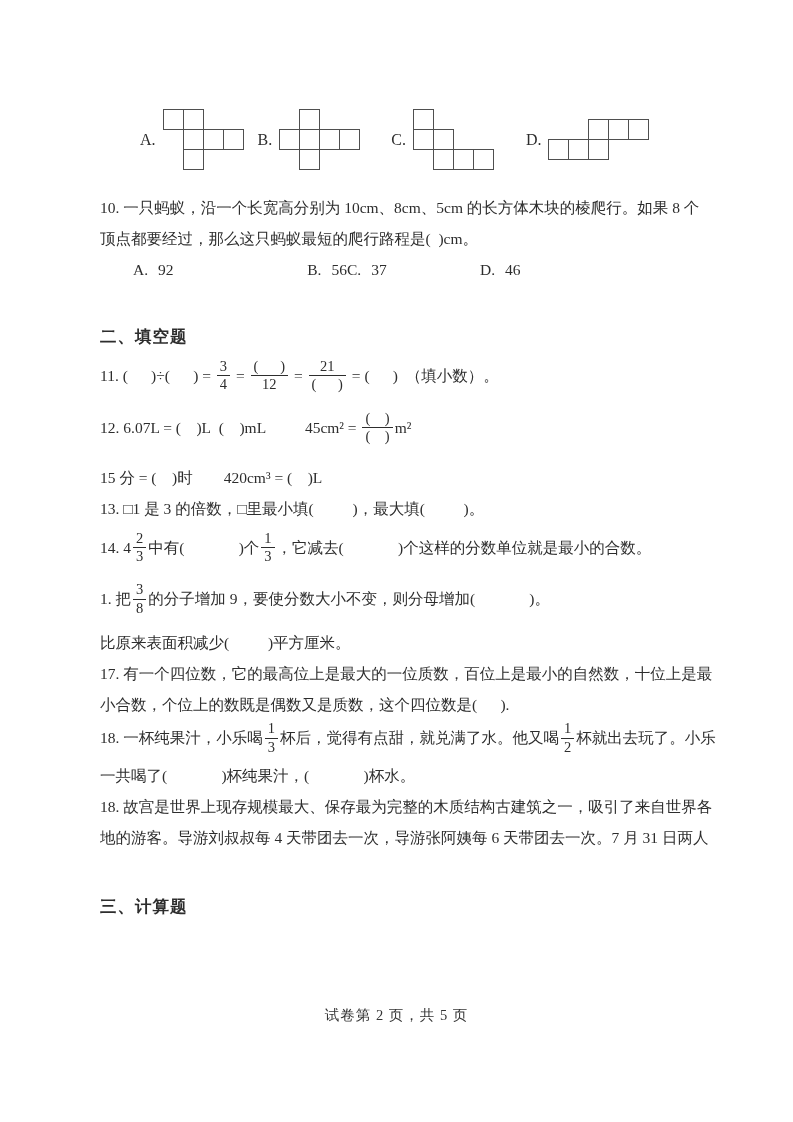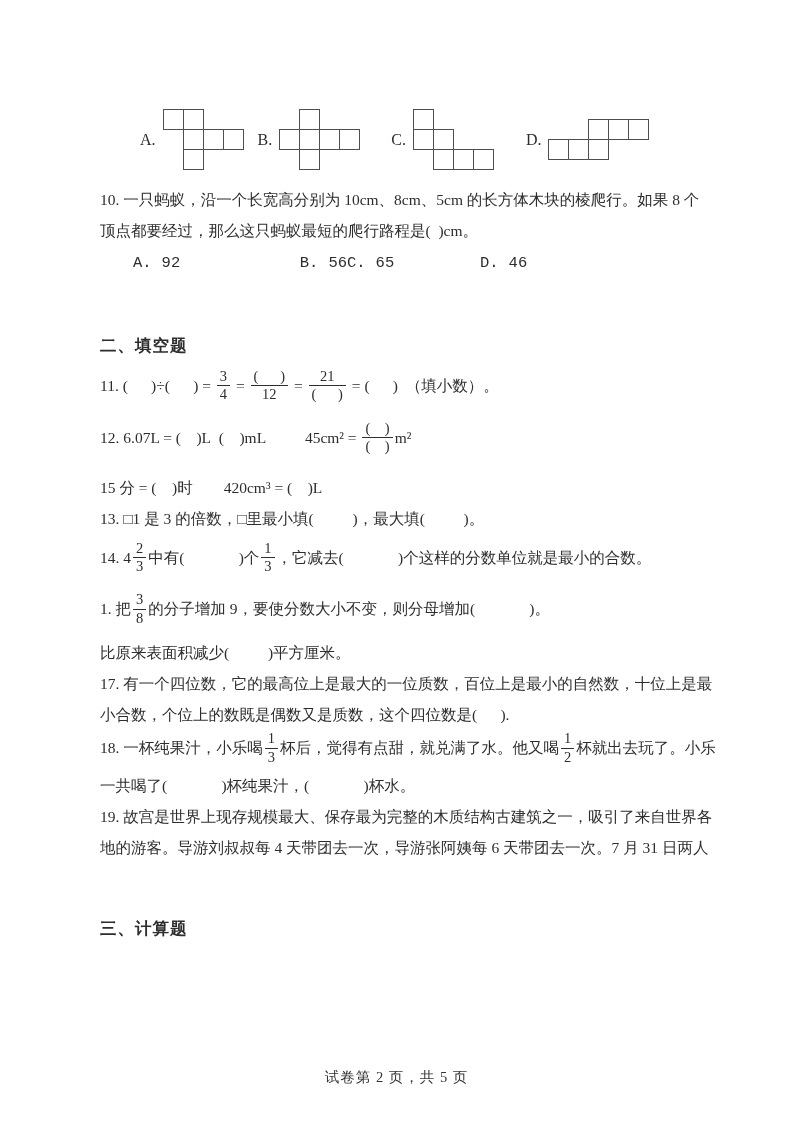--- a/index.html
+++ b/index.html
@@ -19,48 +19,48 @@
   .nets-row { display:flex; align-items:center; margin-top:107px; height:65px; }
   .net-opt { display:flex; align-items:center; }
   .net-opt-0 { margin-left:40px; }
   .net-opt-1 { margin-left:14px; }
   .net-opt-2 { margin-left:31px; }
   .net-opt-3 { margin-left:32px; }
   .net-label { margin-right:7px; font-size:16px; }
   .net { position:relative; }
   .net-cell { position:absolute; width:21px; height:21px; border:1px solid #4f4f4f; background:#fff; }
 
-  .q10 { margin-top:12px; }
+  .q10 { margin-top:20px; }
 
   
-  .choice { display:inline-block;font-family:Liberation Mono, monospace; }
+  .choice { display:inline-block; }
   .choice-0 { margin-left:33px; width:105px; }
   .choice-1 { width:109px;text-align:right; }
   .choice-2 { width:133px; }
   .choice .c-label { margin-right:10px; }
 
   
   .sec { font-size:16.5px; font-weight:bold; line-height:31px; letter-spacing:1px; }
-  .sec2 { margin-top:52px;font-family:Liberation Mono, monospace; }
-  .sec3 { margin-top:50px; }
+  .sec2 { margin-top:36px; }
+  .sec3 { margin-top:38px; }
 
   
   .q-frac { padding:8px 0; }
   .q-frac-tight { padding:2px 0; }
   .frac {
     display:inline-block; vertical-align:middle; text-align:center;
     margin:0 2px; font-size:14.5px; line-height:1.2; position:relative; top:-2px;
   }
   .frac .num { display:block; border-bottom:1px solid #2d2d2d; padding:0 3px; }
   .frac .den { display:block; padding:0 3px; }
 
   .q12b { margin-top:6px; }
 
   .footer {
-    position:absolute; left:0; top:1068px; width:100%;
+    position:absolute; left:0; top:1006px; width:100%;
     text-align:center; font-size:14.5px; color:#343434;
     letter-spacing:1px;
   }
 </style>
 </head>
 <body>
 
 <div class="page">
   <div class="content">
 
@@ -108,21 +108,21 @@
             <div class="net-cell" style="top: 20px; left: 20px;"></div>
             <div class="net-cell" style="top: 20px; left: 40px;"></div>
           </div>
         </div>
       </div>
 
     <div class="q q10">
         <div class="qline">10. 一只蚂蚁，沿一个长宽高分别为 10cm、8cm、5cm 的长方体木块的棱爬行。如果 8 个</div>
         <div class="qline">顶点都要经过，那么这只蚂蚁最短的爬行路程是( )cm。</div>
       </div>
-    <div class="q"><span class="choice choice-0"><span class="c-label">A.</span><span>92</span></span><span class="choice choice-1"><span class="c-label">B.</span><span>56</span></span><span class="choice choice-2"><span class="c-label">C.</span><span>65</span></span><span class="choice choice-3"><span class="c-label">D.</span><span>46</span></span></div>
+    <div class="q"><span class="choice choice-0"><span class="c-label">A.</span><span>92</span></span><span class="choice choice-1"><span class="c-label">B.</span><span>56</span></span><span class="choice choice-2"><span class="c-label">C.</span><span>37</span></span><span class="choice choice-3"><span class="c-label">D.</span><span>46</span></span></div>
 
     <h2 class="sec sec2">二、填空题</h2>
 
     <div class="q q-frac"><span>11. (  )÷(  ) = </span><span class="frac"><span class="num">3</span><span class="den">4</span></span><span> = </span><span class="frac"><span class="num">(  )</span><span class="den">12</span></span><span> = </span><span class="frac"><span class="num">21</span><span class="den">(  )</span></span><span> = (  ) （填小数）。</span></div>
 
     <div class="q q-frac"><span>12. 6.07L = (  )L (  )mL   45cm² = </span><span class="frac"><span class="num">(  )</span><span class="den">(  )</span></span><span>m²</span></div>
     <div class="q q12b">15 分 = (  )时  420cm³ = (  )L</div>
 
     <div class="q">13. □1 是 3 的倍数，□里最小填(   )，最大填(   )。</div>
 
@@ -136,21 +136,21 @@
 
     <div class="q">
         <div class="qline">17. 有一个四位数，它的最高位上是最大的一位质数，百位上是最小的自然数，十位上是最</div>
         <div class="qline">小合数，个位上的数既是偶数又是质数，这个四位数是(  ).</div>
       </div>
 
     <div class="q q-frac q-frac-tight"><span>18. 一杯纯果汁，小乐喝</span><span class="frac"><span class="num">1</span><span class="den">3</span></span><span>杯后，觉得有点甜，就兑满了水。他又喝</span><span class="frac"><span class="num">1</span><span class="den">2</span></span><span>杯就出去玩了。小乐</span></div>
     <div class="q">一共喝了(    )杯纯果汁，(    )杯水。</div>
 
     <div class="q">
-        <div class="qline">19. 故宫是世界上现存规模最大、保存最为完整的木质结构古建筑之一，吸引了来自世界各</div>
+        <div class="qline">18. 故宫是世界上现存规模最大、保存最为完整的木质结构古建筑之一，吸引了来自世界各</div>
         <div class="qline">地的游客。导游刘叔叔每 4 天带团去一次，导游张阿姨每 6 天带团去一次。7 月 31 日两人</div>
       </div>
 
 
     <h2 class="sec sec3">三、计算题</h2>
   </div>
 
   <div class="footer">试卷第 2 页，共 5 页</div>
 </div>
 

